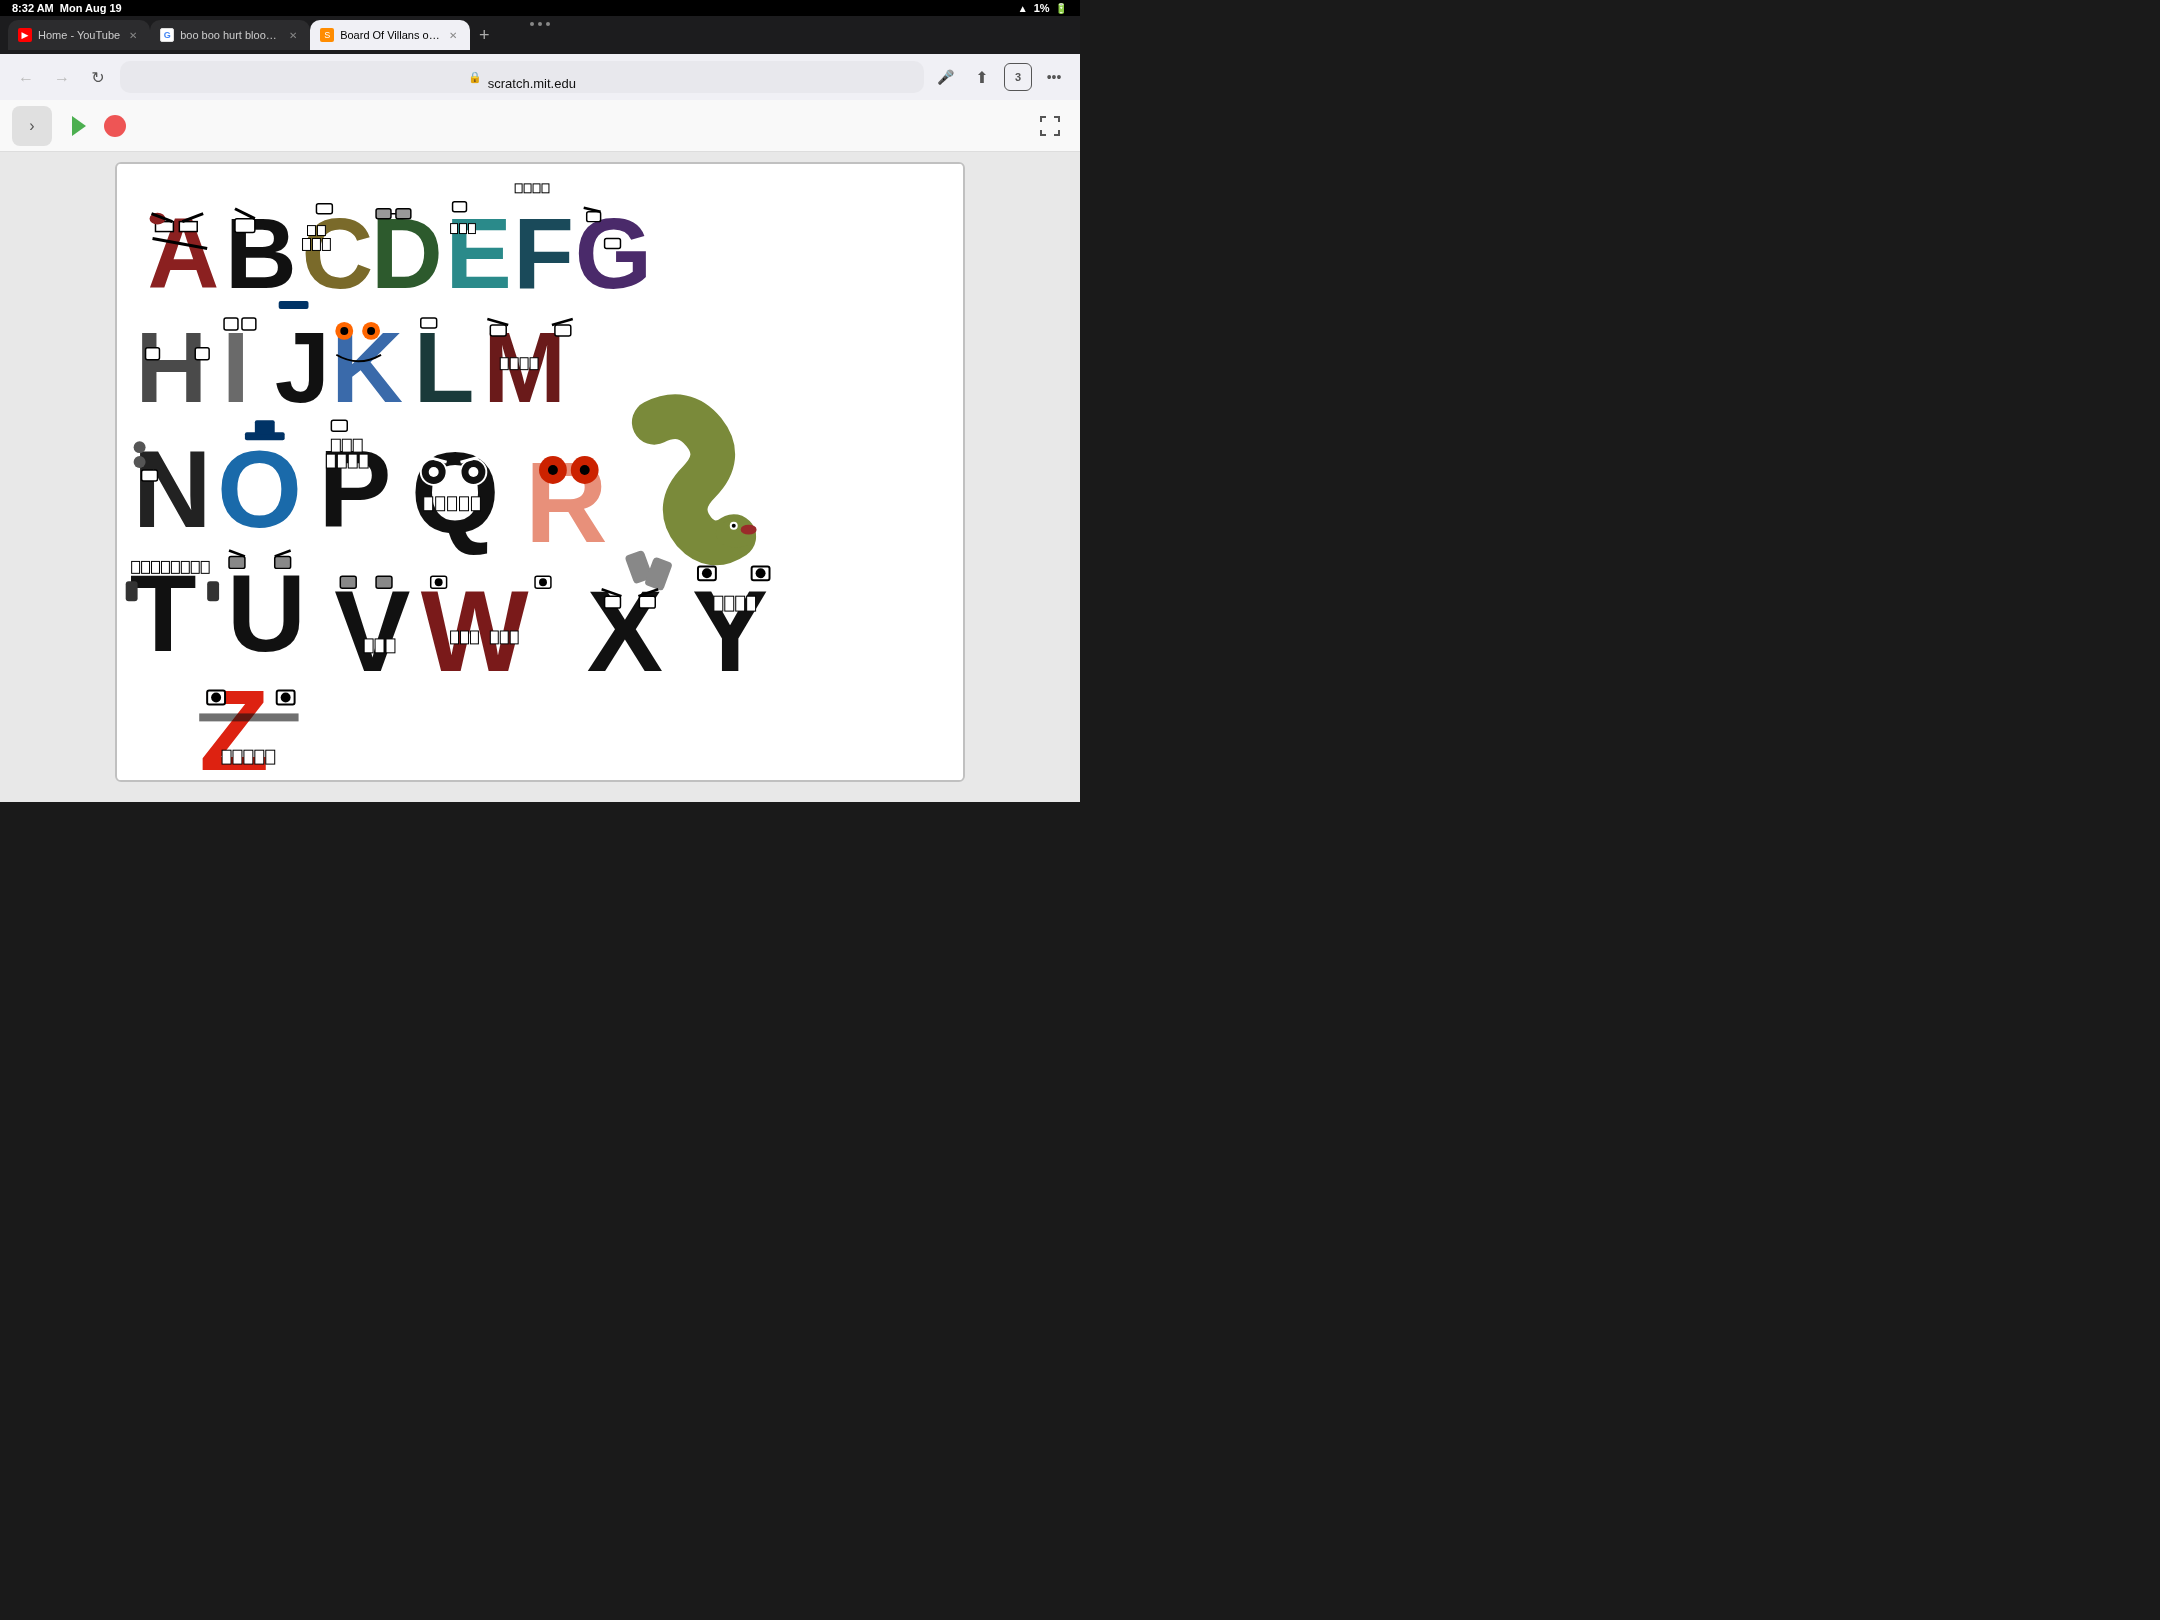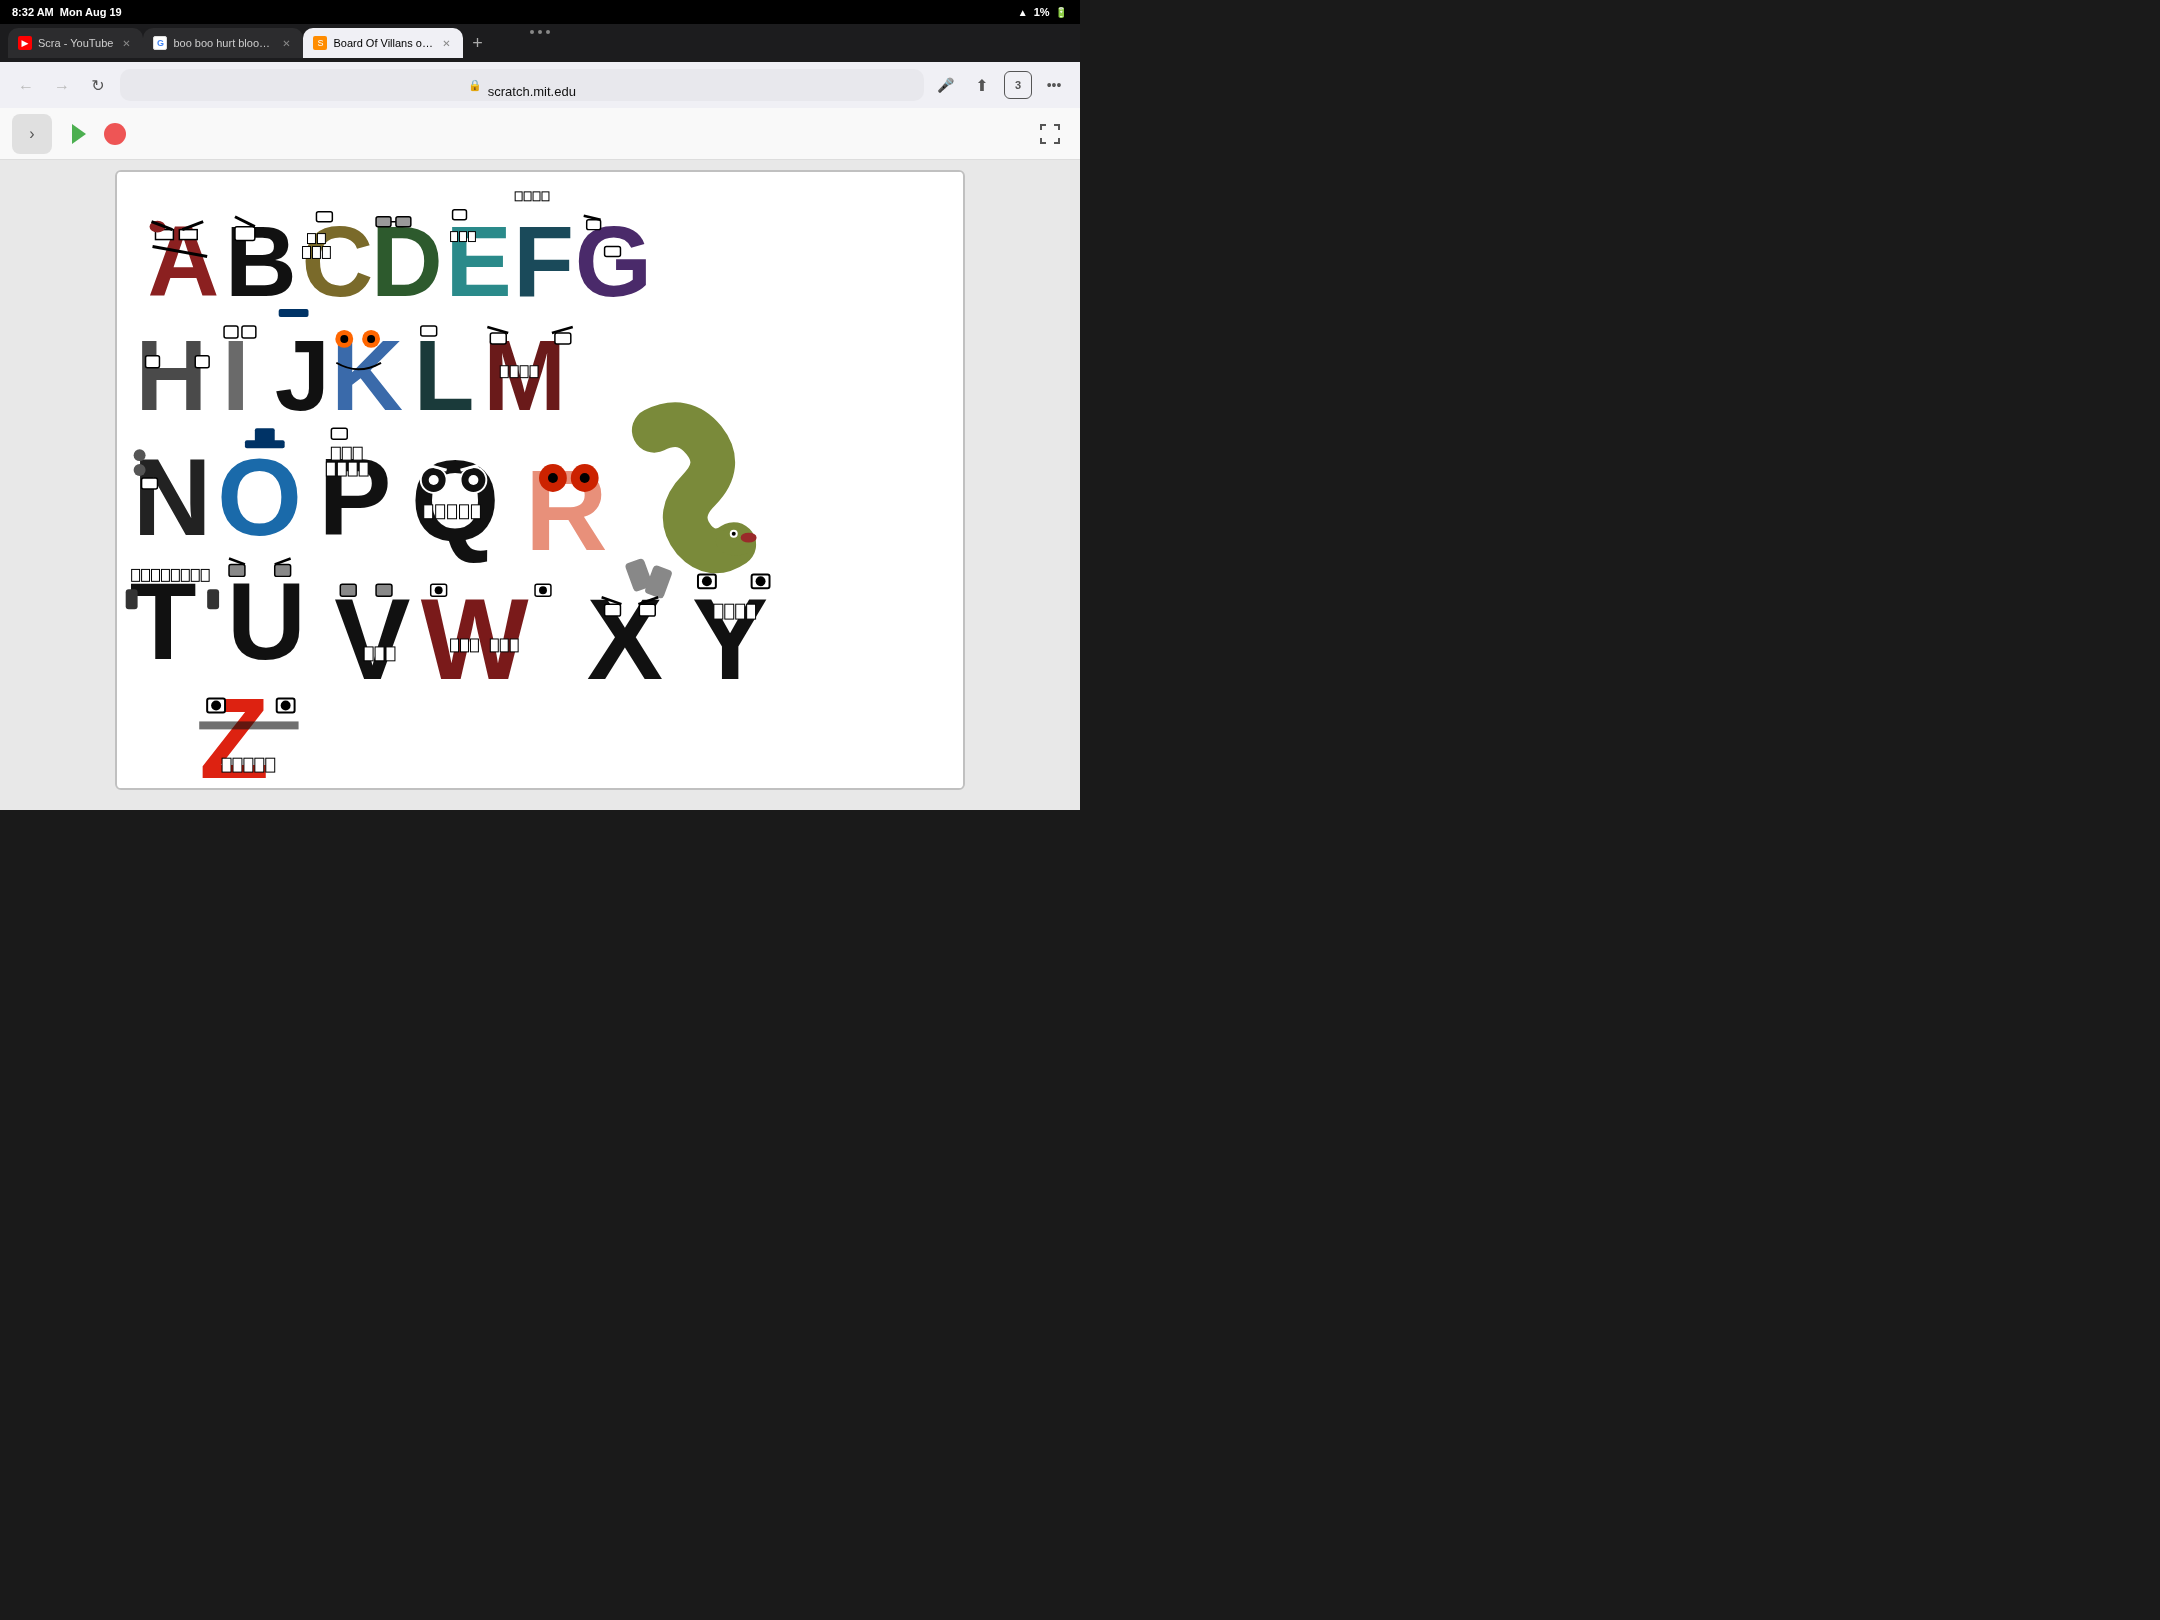--- a/index.html
+++ b/index.html
@@ -13,21 +13,21 @@
     }
 
     
     .status-bar {
       background: #000;
       color: #fff;
       display: flex;
       justify-content: space-between;
       align-items: center;
       padding: 4px 12px;
-      height: 24px;
+      height: 16px;
       font-size: 11px;
       font-weight: 600;
       gap: 44px;
     }
     .status-left { display: flex; gap: 6px; align-items: center; }
     .status-right { display: flex; gap: 6px; align-items: center; }
     .wifi-icon, .battery-icon { font-size: 10px; }
 
     
     .tab-bar {
@@ -227,21 +227,21 @@
 
 <div class="tab-bar">
   <div class="tab-bar-dots">
     <span></span>
     <span></span>
     <span></span>
   </div>
 
   <div class="tab">
     <div class="tab-favicon yt">▶</div>
-    <span class="tab-label">Scra - YouTube</span>
+    <span class="tab-label">Home - YouTube</span>
     <span class="tab-close">✕</span>
   </div>
 
   <div class="tab">
     <div class="tab-favicon google">G</div>
     <span class="tab-label">boo boo hurt blood finge</span>
     <span class="tab-close">✕</span>
   </div>
 
   <div class="tab active">

